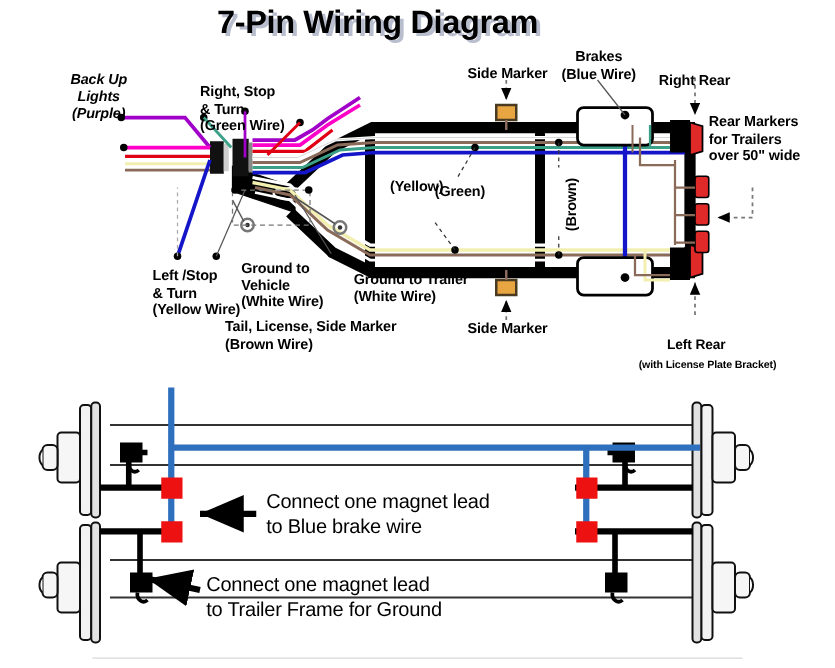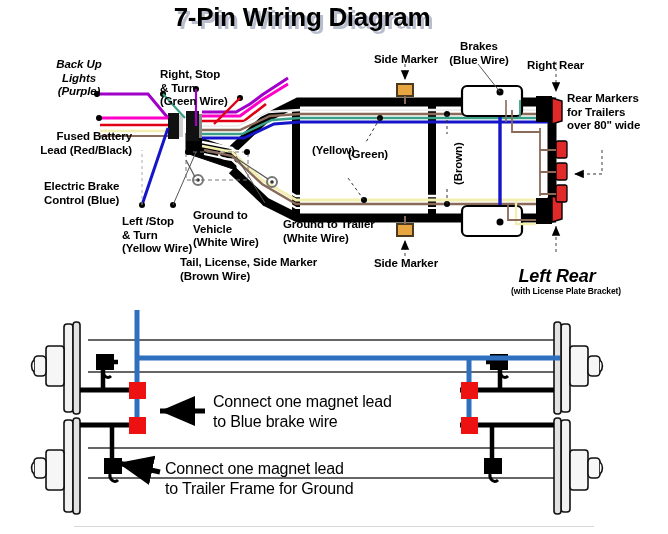--- a/index.html
+++ b/index.html
@@ -232,25 +232,21 @@
   <div class="lbl c" style="left:38px;top:58px;width:82px;font-style:italic;">Back Up
 Lights
 (Purple)</div>
 
   <div class="lbl" style="left:120px;top:68px;width:92px;margin-left:40px;">Right, Stop
 &amp; Turn
 (Green Wire)</div>
 
 
 
-  <div class="lbl r" style="left:14px;top:130px;width:118px;">Fused Battery
-Lead (Red/Black)</div>
-
-  <div class="lbl" style="left:44px;top:180px;width:106px;">Electric Brake
-Control (Blue)</div>
+
 
   <div class="lbl" style="left:122px;top:215px;width:92px;">Left /Stop
 &amp; Turn
 (Yellow Wire)</div>
 
   <div class="lbl" style="left:193px;top:209px;width:82px;">Ground to
 Vehicle
 (White Wire)</div>
 
   <div class="lbl" style="left:283px;top:218px;width:104px;">Ground to Trailer
@@ -263,23 +259,23 @@
 
   <div class="lbl c" style="left:360px;top:257px;width:92px;">Side Marker</div>
 
   <div class="lbl c" style="left:440px;top:40px;width:78px;">Brakes
 (Blue Wire)</div>
 
   <div class="lbl" style="left:527px;top:42px;width:80px;margin-top:17px;">Right Rear</div>
 
   <div class="lbl" style="left:567px;top:92px;width:100px;">Rear Markers
 for Trailers
-over 80" wide</div>
-
-  <div class="lbl c" style="left:497px;top:270px;width:120px;font-size:18px;font-style:italic;">Left Rear</div>
+over 50" wide</div>
+
+  <div class="lbl c" style="left:497px;top:270px;width:120px;font-size:11px;">Left Rear</div>
 
   <div class="lbl c tiny" style="left:496px;top:285px;width:140px;">(with License Plate Bracket)</div>
 
   <div class="lbl" style="left:338px;top:148px;width:60px;text-align:center;">(Green)</div>
 
   <div class="lbl" style="left:312px;top:144px;width:60px;">(Yellow)</div>
 
   <div class="lbl vert" style="left:452px;top:185px;width:60px;">(Brown)</div>
 
   <div class="lbl big" style="left:213px;top:392px;width:260px;">Connect one magnet lead

